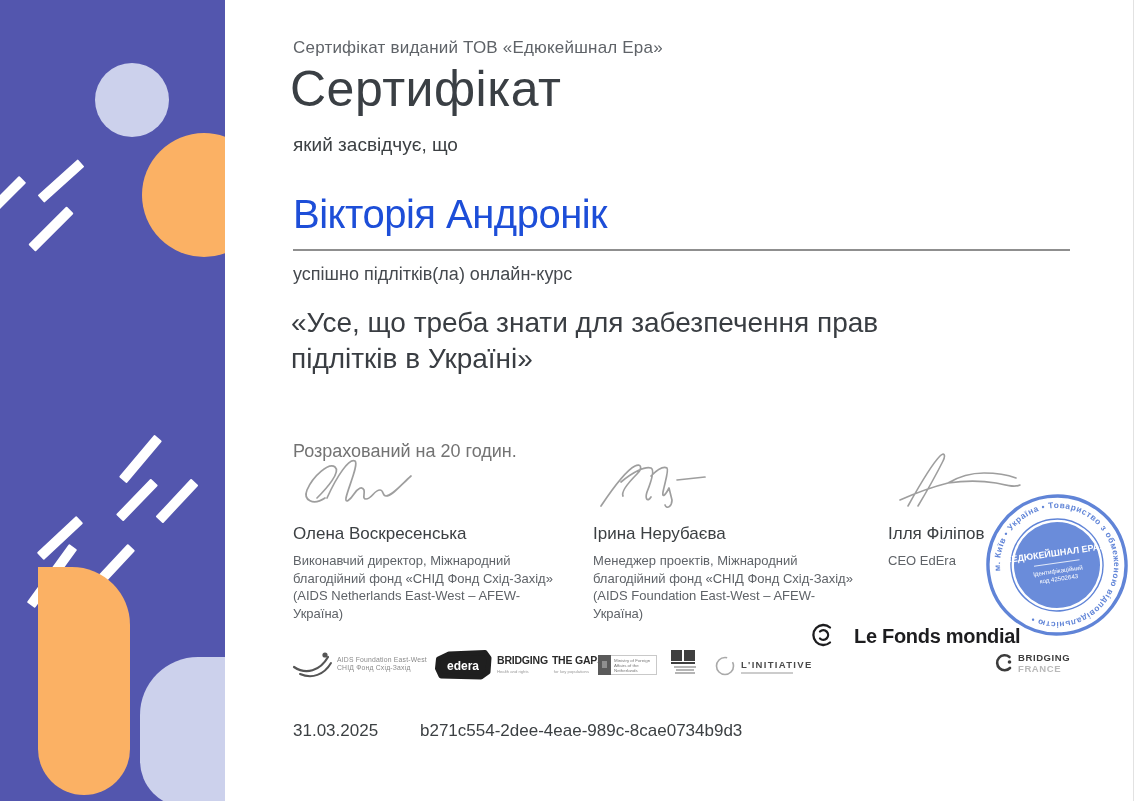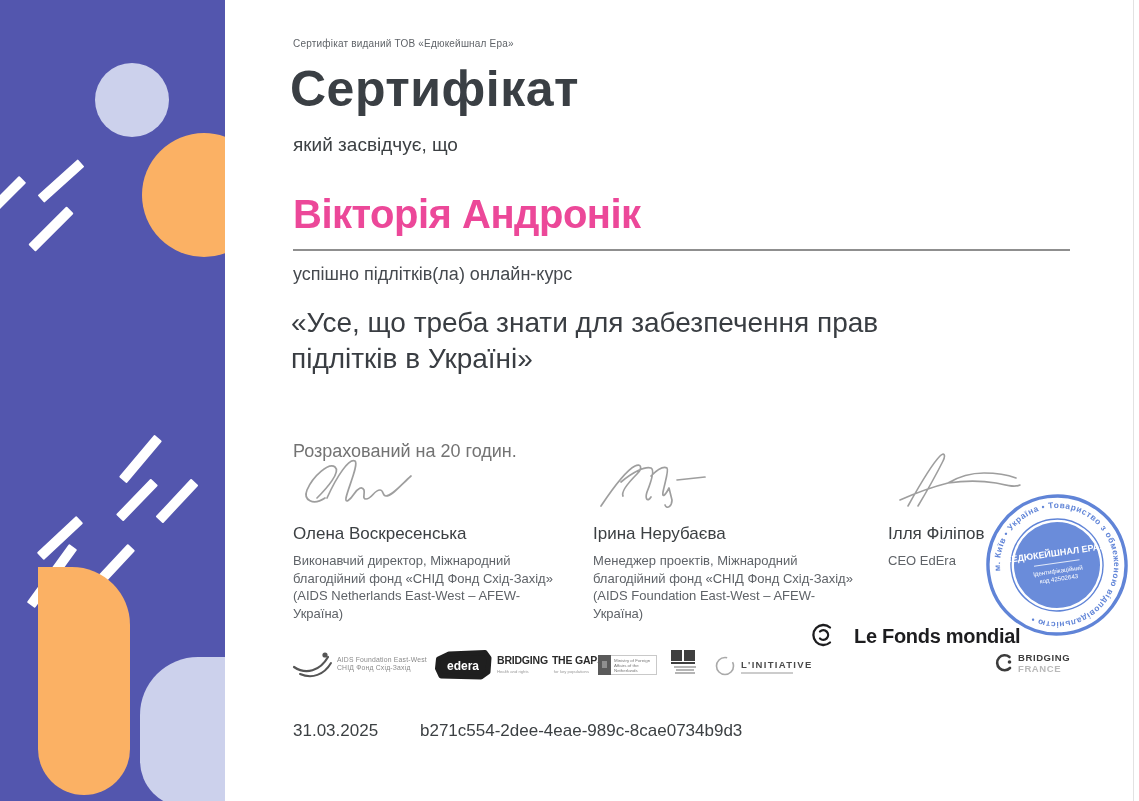--- a/index.html
+++ b/index.html
@@ -24,24 +24,24 @@
   .s5 { left:112px; top:495px; width:50px; transform:rotate(-46deg); }
   .s6 { left:151px; top:496px; width:52px; transform:rotate(-47deg); }
   .s7 { left:33px;  top:533px; width:54px; transform:rotate(-43deg); }
   .s8 { left:16px;  top:571px; width:72px; transform:rotate(-54deg); }
   .s9 { left:86px;  top:562px; width:54px; transform:rotate(-47deg); }
 
   .edge-line { position:absolute; left:1133px; top:0; width:1px; height:801px; background:#e2e2e2; }
 
   
   .abs { position:absolute; }
-  .issuer-note { left:293px; top:38px; font-size:10px; color:#5f6368; letter-spacing:.2px; }
-  .cert-title { left:290px; top:60px; font-size:50px; font-weight:700; color:#3a3f44; letter-spacing:.5px; }
+  .issuer-note { left:293px; top:38px; font-size:17px; color:#5f6368; letter-spacing:.2px; }
+  .cert-title { left:290px; top:60px; font-size:50px; font-weight:400; color:#3a3f44; letter-spacing:.5px; }
   .attest-line { left:293px; top:134px; font-size:19px; color:#3c4043; }
-  .recipient-name { left:293px; top:192px; font-size:40px; font-weight:700; color:#ec4899; letter-spacing:-.5px; }
+  .recipient-name { left:293px; top:192px; font-size:40px; font-weight:400; color:#1d4ed8; letter-spacing:-.5px; }
   .name-underline { left:293px; top:249px; width:777px; height:2px; background:#8f8f8f; }
   .completion-line { left:293px; top:264px; font-size:18px; color:#45494e; }
   .course-title { left:291px; top:305px; width:600px; font-size:28px; line-height:36px; color:#393d42; }
   .duration-line { left:293px; top:401px; font-size:18px; color:#737373;margin-top:40px; }
 
   
   .sig-col { position:absolute; top:448px; width:262px; }
   .sig-col.c1 { left:293px; }
   .sig-col.c2 { left:593px; }
   .sig-col.c3 { left:888px; width:160px; }

